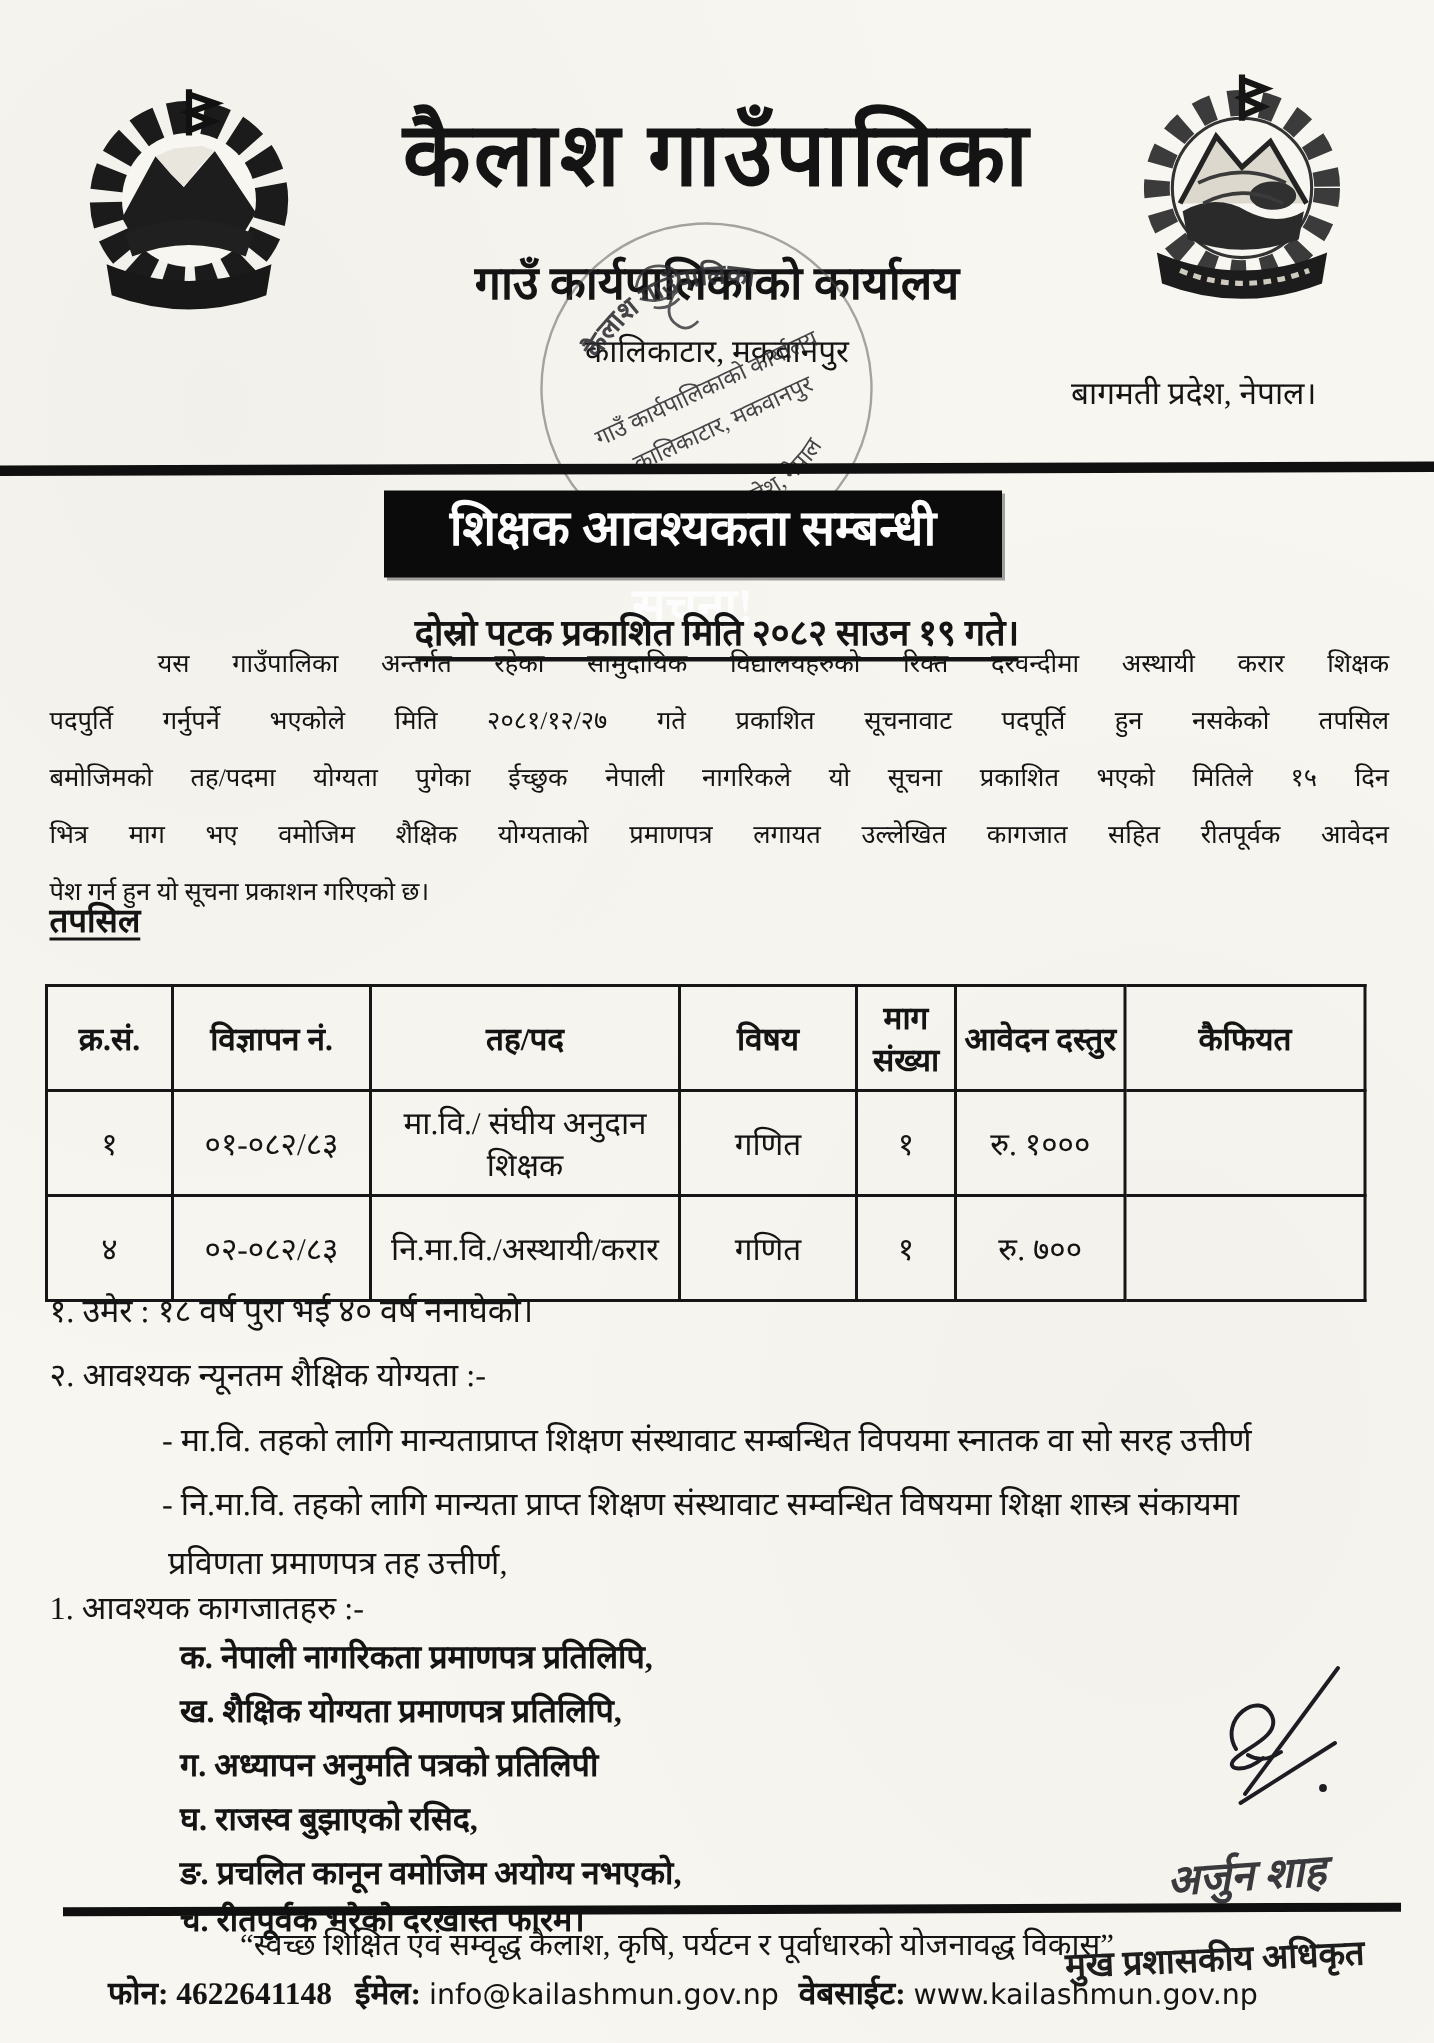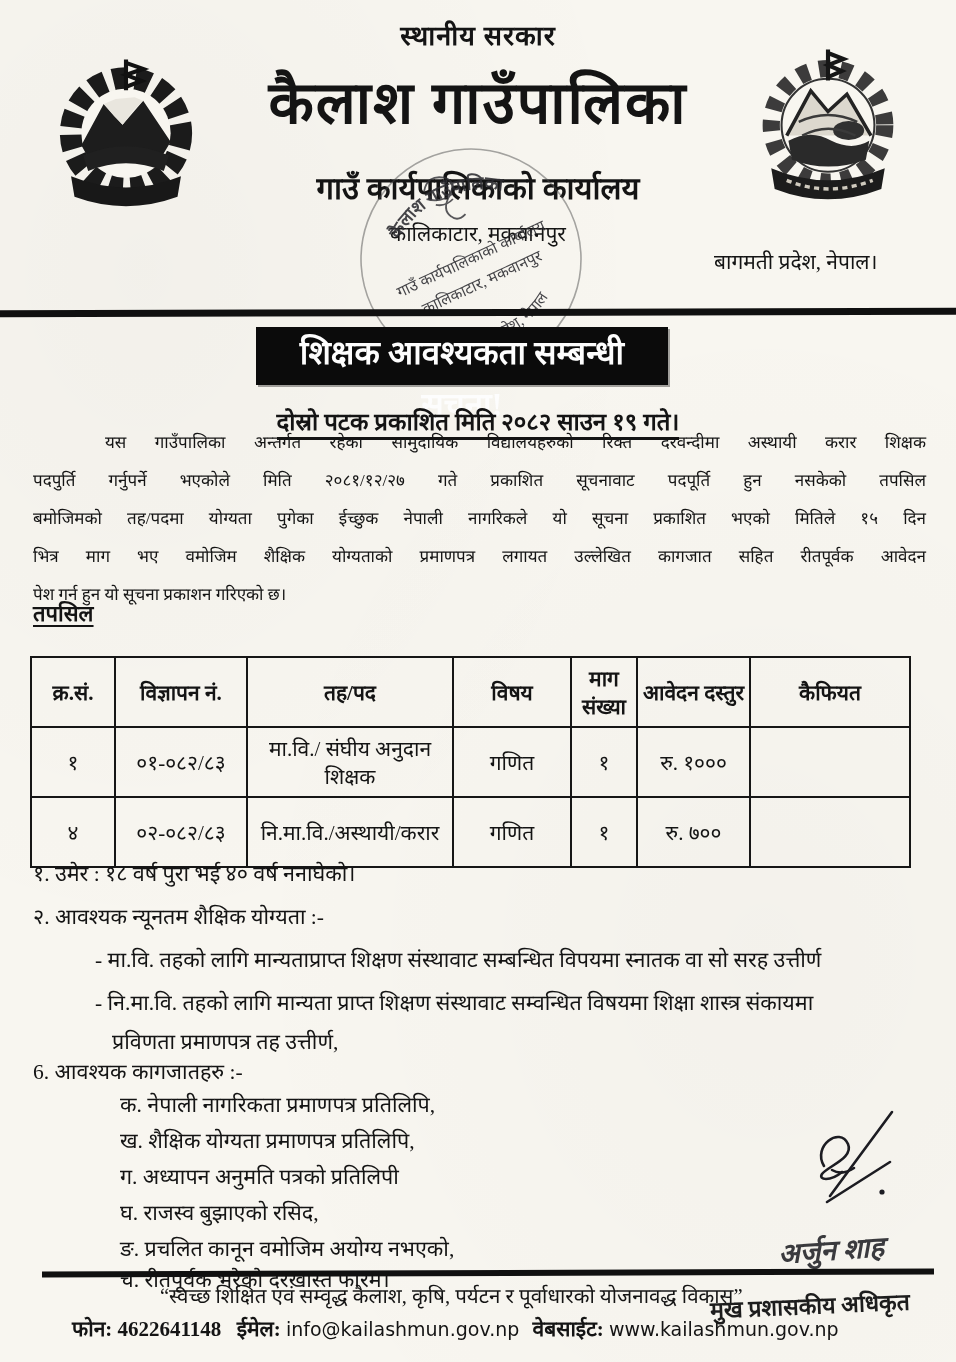--- a/index.html
+++ b/index.html
@@ -43,38 +43,37 @@
     left:30px;top:656px;position:absolute;border-collapse:collapse;table-layout:fixed;
     font-size:21px;
   }
   table.notice-table th, table.notice-table td{
     border:2px solid #161616;text-align:center;vertical-align:middle;padding:4px 4px;
   }
   table.notice-table th{font-weight:bold;height:60px;}
   table.notice-table td{height:60px;}
   .conds{font-size:21.5px;}
   .cond{left:33px;white-space:nowrap;}
-  .cond-bullet{left:95px;white-space:nowrap;text-align:center;}
+  .cond-bullet{left:108px;white-space:nowrap;text-align:center;}
   .cond-cont{left:112px;white-space:nowrap;}
-  .doc-item{left:120px;white-space:nowrap;font-size:21.5px;}
+  .doc-item{left:120px;white-space:nowrap;font-size:21.5px;font-weight:bold;}
   .rule-bottom{left:42px;top:1270px;width:892px;height:6px;transform:rotate(-0.2deg);}
   .slogan{left:160px;top:1281px;font-size:20.5px;white-space:nowrap;}
   .cao-title{left:710px;top:1289px;font-size:23px;font-weight:bold;color:#1d1d1d;transform:rotate(-2.5deg);white-space:nowrap;}
   .sig-name{left:778px;top:1230px;font-size:28px;font-weight:bold;font-style:italic;color:#26262b;transform:rotate(-4deg);white-space:nowrap;opacity:.9;}
   .contact{left:72px;top:1314px;font-size:21px;white-space:nowrap;}
   .contact .lat{font-family:"DejaVu Sans",sans-serif;font-size:19px;}
   .stamp{left:352px;top:140px;width:238px;height:238px;transform:rotate(-25deg);opacity:.88;}
   .emblem{pointer-events:none;}
 </style>
 </head>
 <body>
 
 <div class="page">
 
-  <div class="abs center local-govt">स्थानीय सरकार</div>
   <div class="abs center muni-title">कैलाश गाउँपालिका</div>
   <div class="abs center office-line">गाउँ कार्यपालिकाको कार्यालय</div>
   <div class="abs center address-line">कालिकाटार, मकवानपुर</div>
   <div class="abs province-line">बागमती प्रदेश, नेपाल।</div>
 
   <svg class="abs emblem" style="left:38px;top:56px" width="176" height="158" viewBox="0 0 100 92">
     <circle cx="50" cy="45" r="32" fill="none" stroke="#1b1b1b" stroke-width="13" stroke-dasharray="8.5 4.5"></circle>
     <circle cx="50" cy="45" r="26" fill="#f8f6f0"></circle>
     <path d="M24 52 L37 28 L48 40 L60 26 L76 50 L70 60 L29 61 Z" fill="#1d1d1d"></path>
     <path d="M37 28 L43 35 L48 40 L54 32 L60 26 L55 24 L44 25 Z" fill="#e9e6de"></path>
@@ -177,21 +176,21 @@
       </tr>
     </tbody>
   </table>
 
   <div class="conds">
     <div class="abs cond" style="top:858px">१. उमेर : १८ वर्ष पुरा भई ४० वर्ष ननाघेको।</div>
     <div class="abs cond" style="top:901px">२. आवश्यक न्यूनतम शैक्षिक योग्यता :-</div>
     <div class="abs cond-bullet" style="top:944px">- मा.वि. तहको लागि मान्यताप्राप्त शिक्षण संस्थावाट सम्बन्धित विपयमा स्नातक वा सो सरह उत्तीर्ण</div>
     <div class="abs cond-bullet" style="top:987px">- नि.मा.वि. तहको लागि मान्यता प्राप्त शिक्षण संस्थावाट सम्वन्धित विषयमा शिक्षा शास्त्र संकायमा</div>
     <div class="abs cond-cont" style="top:1026px">प्रविणता प्रमाणपत्र तह उत्तीर्ण,</div>
-    <div class="abs cond" style="top:1056px">6. आवश्यक कागजातहरु :-</div>
+    <div class="abs cond" style="top:1056px">1. आवश्यक कागजातहरु :-</div>
 
     <div class="abs doc-item" style="top:1089px">क. नेपाली नागरिकता प्रमाणपत्र प्रतिलिपि,</div>
     <div class="abs doc-item" style="top:1125px">ख. शैक्षिक योग्यता प्रमाणपत्र प्रतिलिपि,</div>
     <div class="abs doc-item" style="top:1161px">ग. अध्यापन अनुमति पत्रको प्रतिलिपी</div>
     <div class="abs doc-item" style="top:1197px">घ. राजस्व बुझाएको रसिद,</div>
     <div class="abs doc-item" style="top:1233px">ङ. प्रचलित कानून वमोजिम अयोग्य नभएको,</div>
     <div class="abs doc-item" style="top:1264px">च. रीतपूर्वक भरेको दरखास्त फारम।</div>
   </div>
 
   <svg class="abs" style="left:772px;top:1100px" width="150" height="140" viewBox="0 0 150 140">

